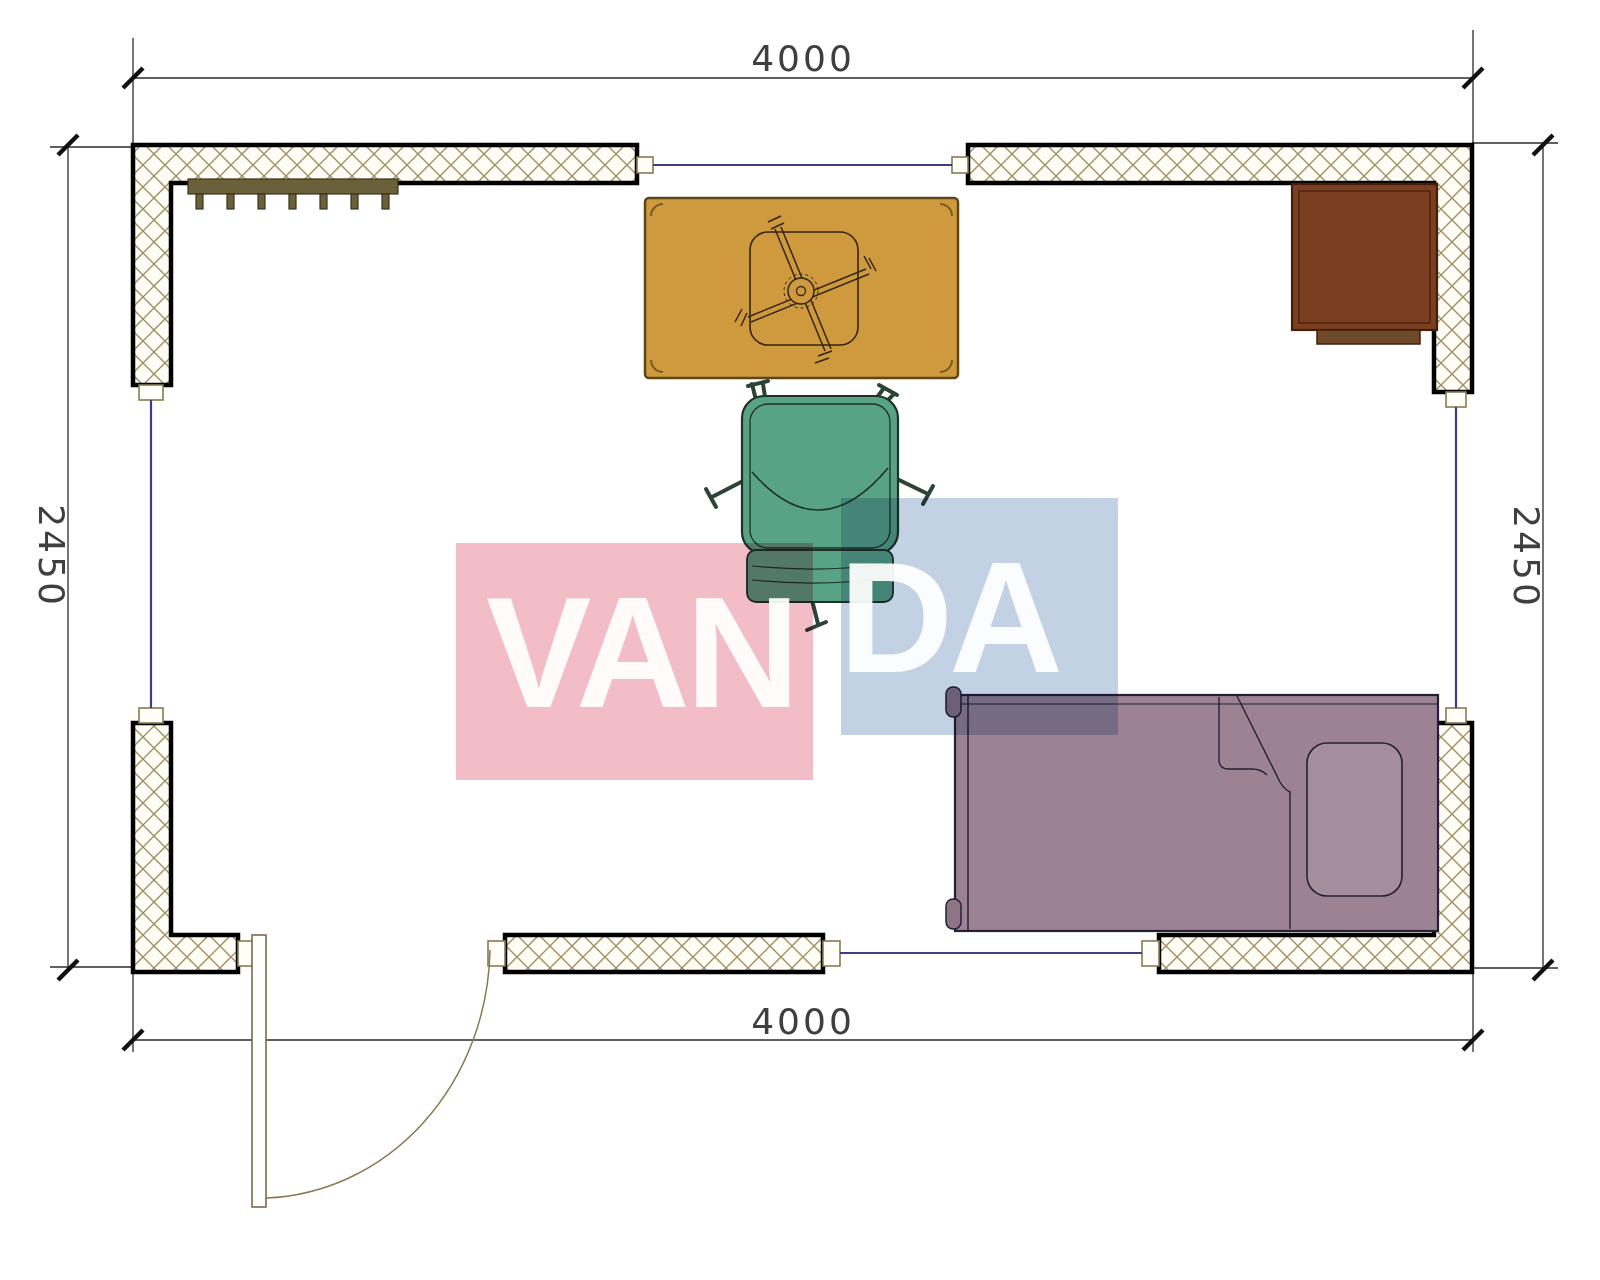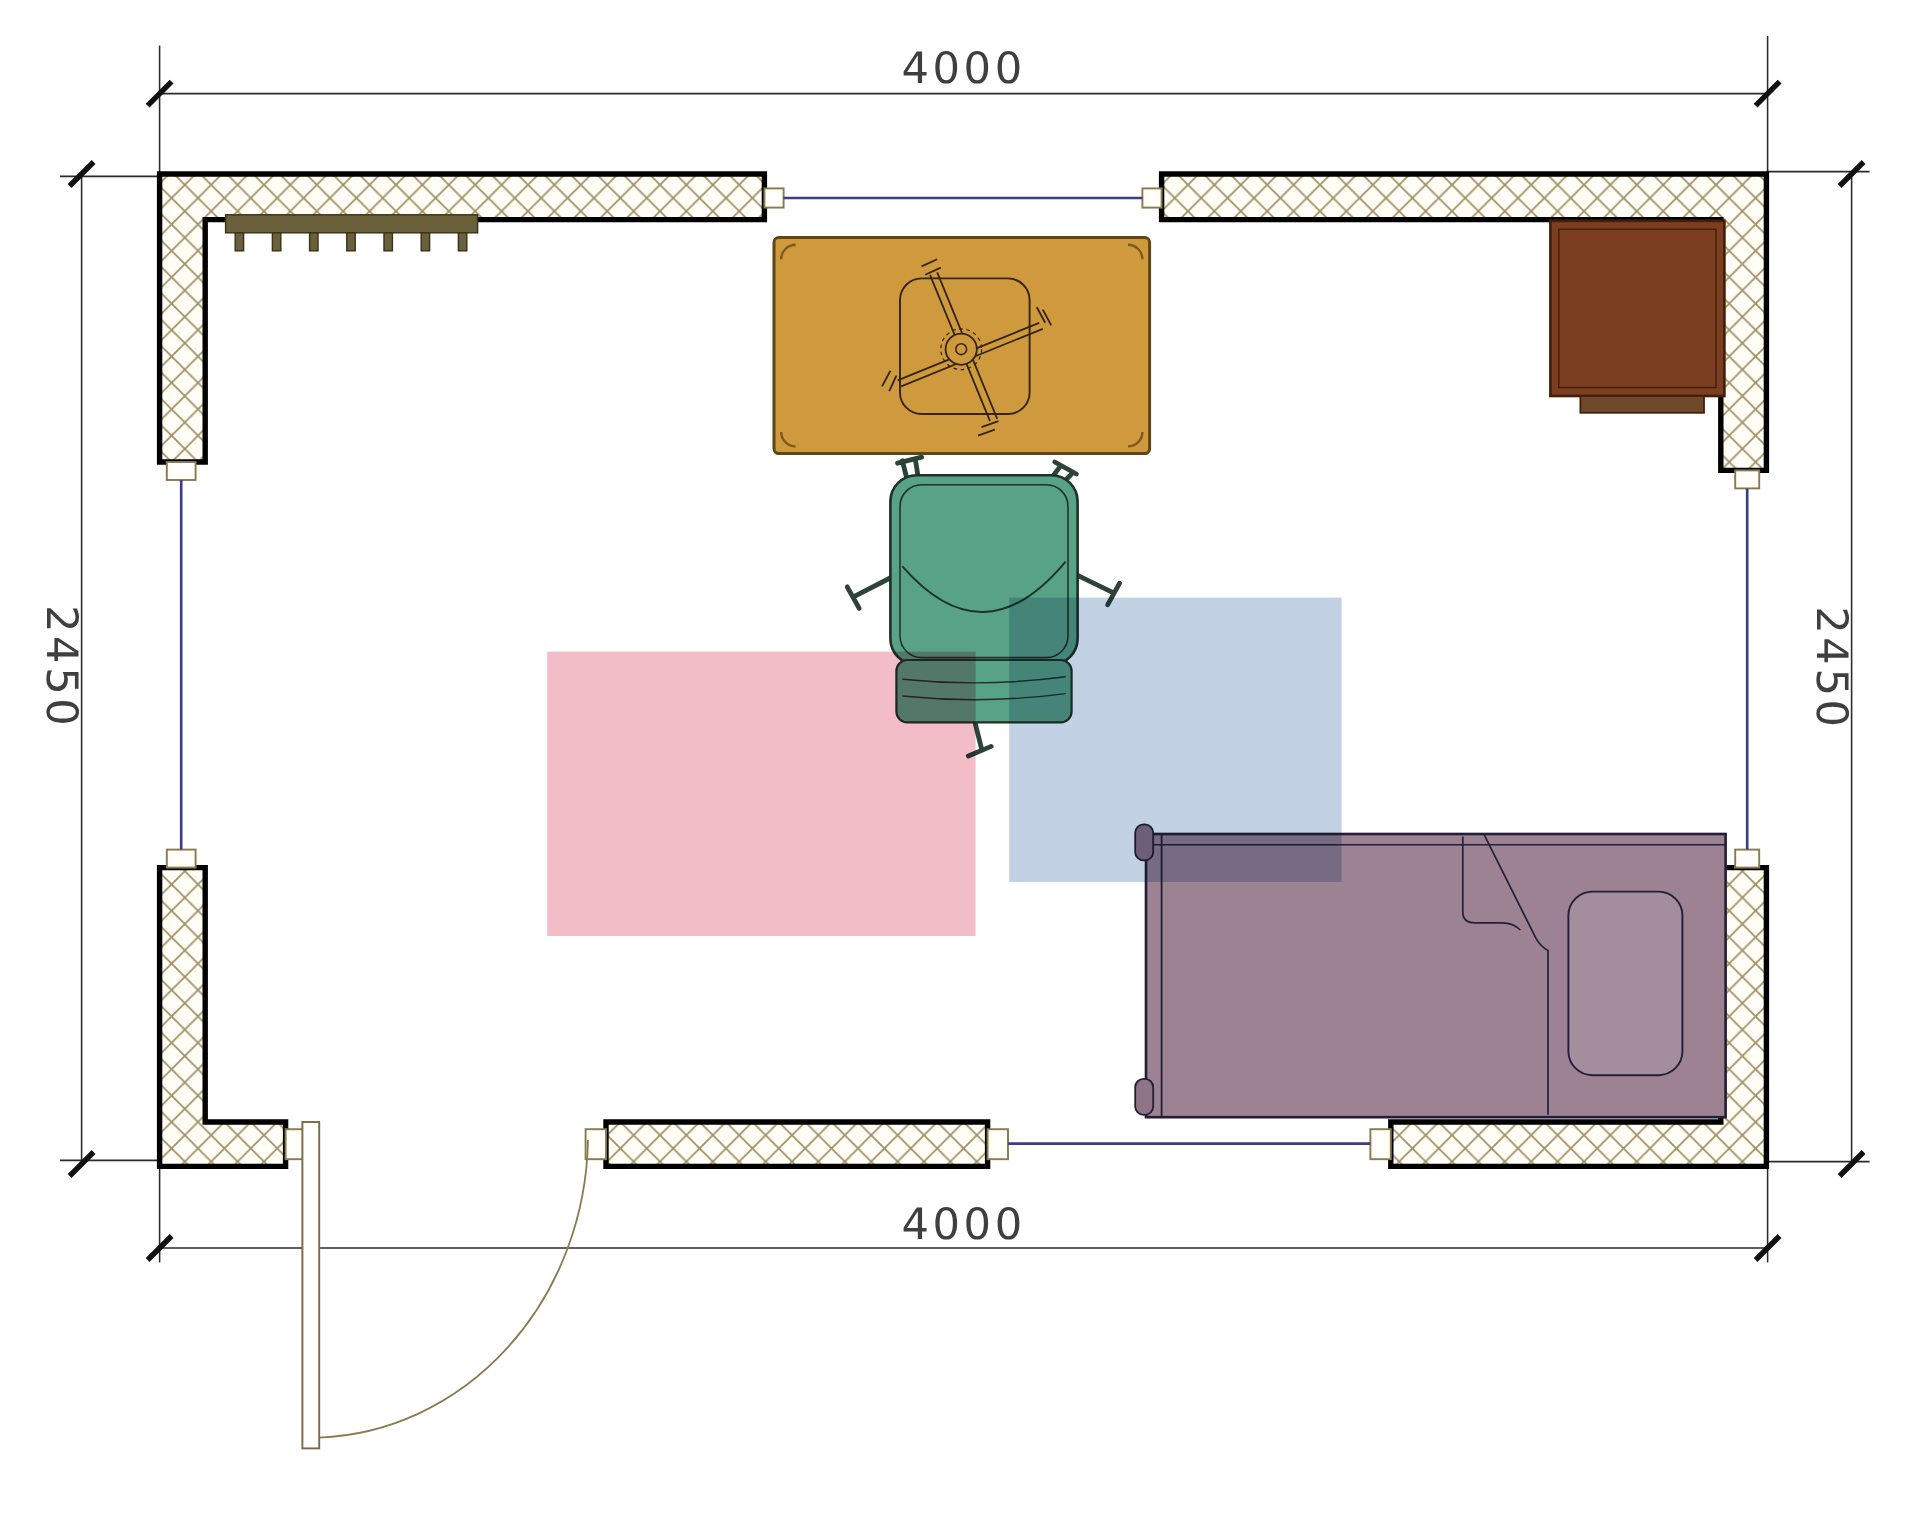--- a/index.html
+++ b/index.html
@@ -154,18 +154,20 @@
       <line x1="968" y1="695" x2="968" y2="931" stroke="#232036" stroke-width="1.5"></line>
       <rect x="946" y="687" width="15" height="30" rx="7" fill="#8e7484" stroke="#232036" stroke-width="1.5"></rect>
       <rect x="946" y="899" width="15" height="30" rx="7" fill="#8e7484" stroke="#232036" stroke-width="1.5"></rect>
       <rect x="1307" y="743" width="95" height="153" rx="20" fill="#a48d9c" stroke="#232036" stroke-width="1.6"></rect>
       <path fill="none" stroke="#232036" stroke-width="1.4" d="M1237,696 L1280,782 Q1284,789 1290,792 L1290,929 M1219,697 L1219,760 Q1219,769 1229,769 L1252,769 Q1261,769 1267,775"></path>
     </g>
   </svg>
 
   <div class="wm-rect" id="wm-pink" style="background: rgb(243, 189, 199);"></div>
   <div class="wm-rect" id="wm-blue" style="background: rgb(195, 209, 229);"></div>
+  <div class="wm-text" id="wm-van">VAN</div>
+  <div class="wm-text" id="wm-da">DA</div>
 
   <div class="dim-label" style="left:803px;top:58px;">4000</div>
   <div class="dim-label" style="left:803px;top:1021px;">4000</div>
   <div class="dim-label rot" style="left:51px;top:556px;">2450</div>
   <div class="dim-label rot" style="left:1526px;top:557px;">2450</div>
 </div>
 
 </body></html>

